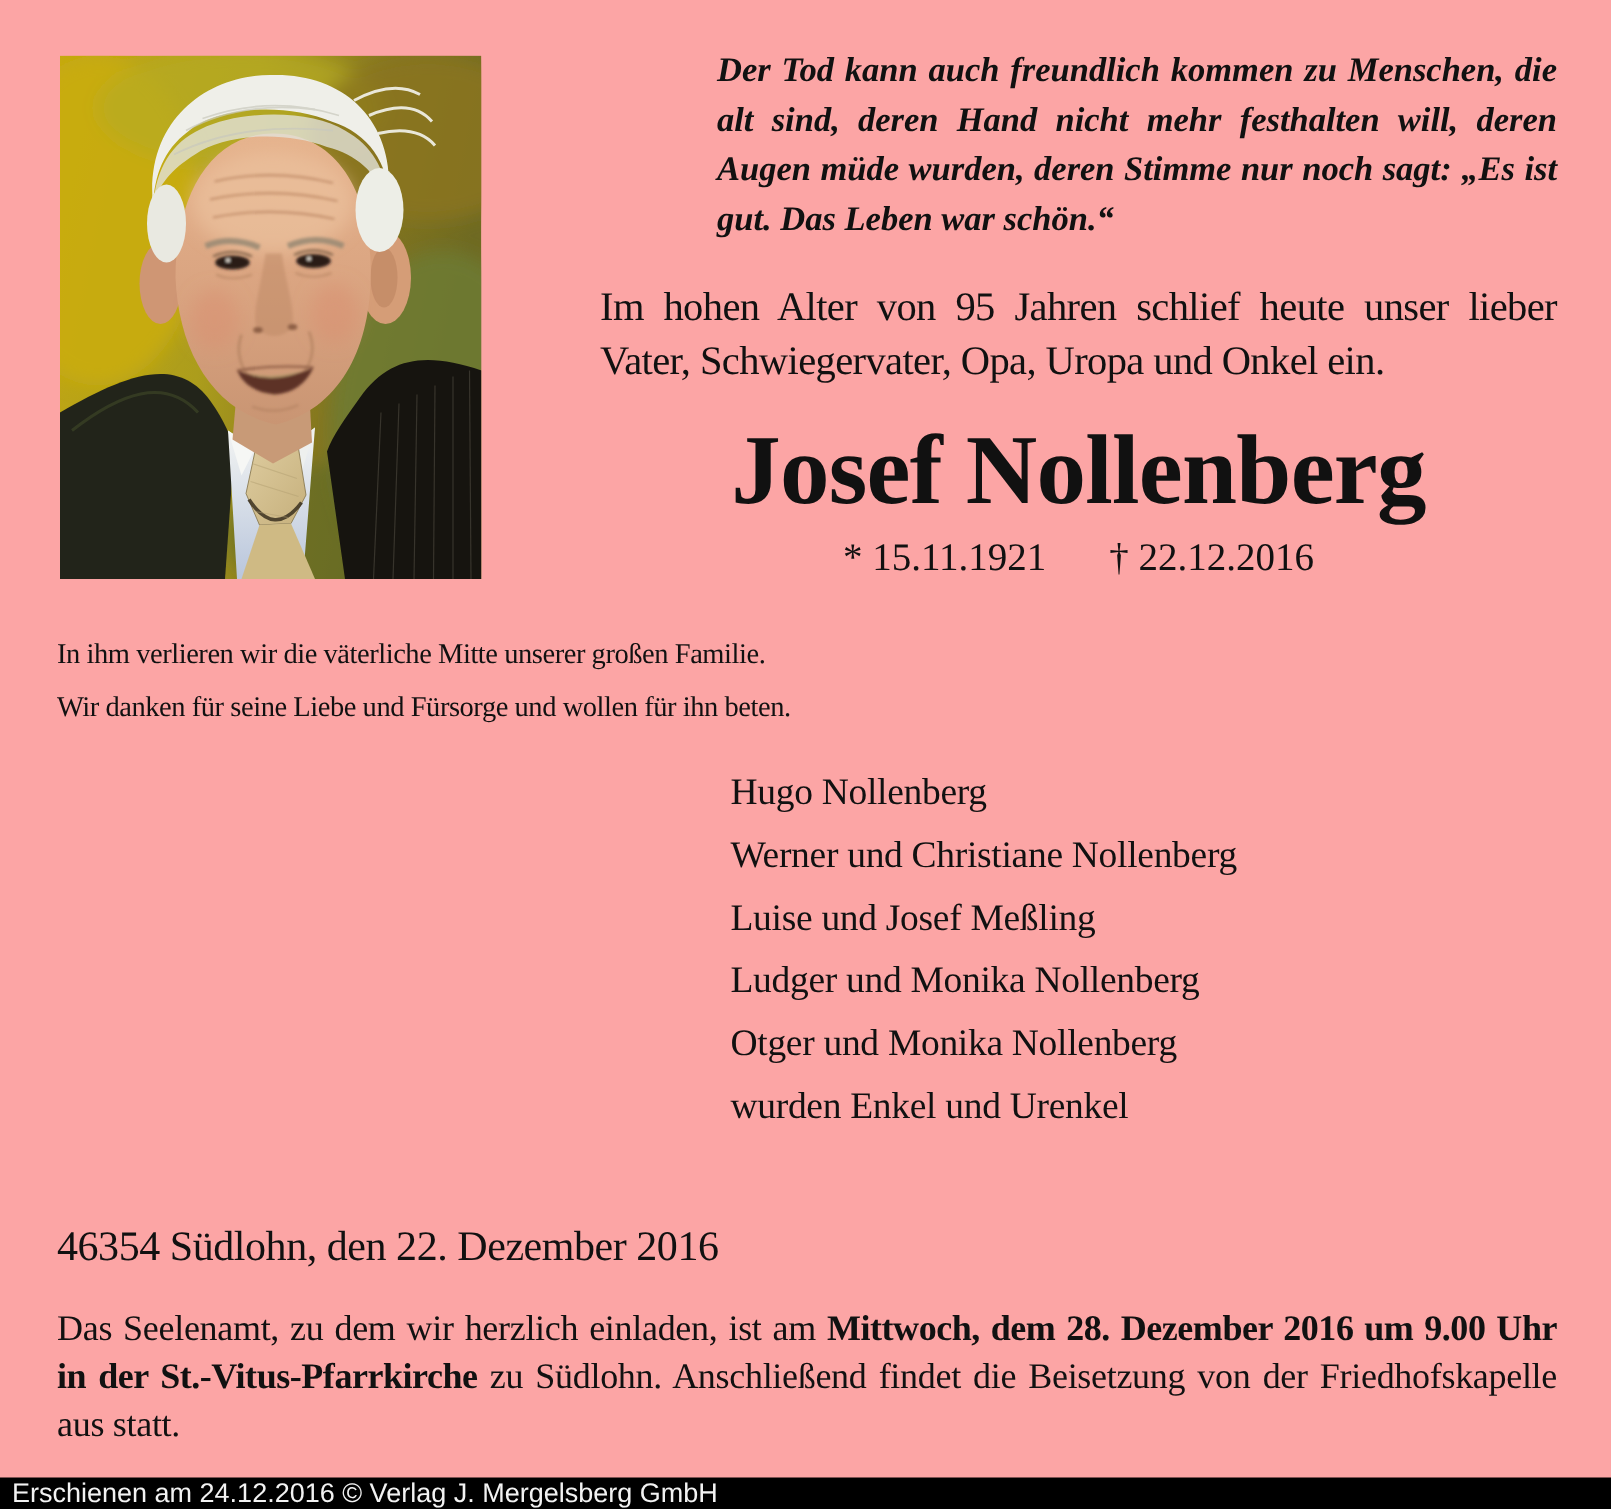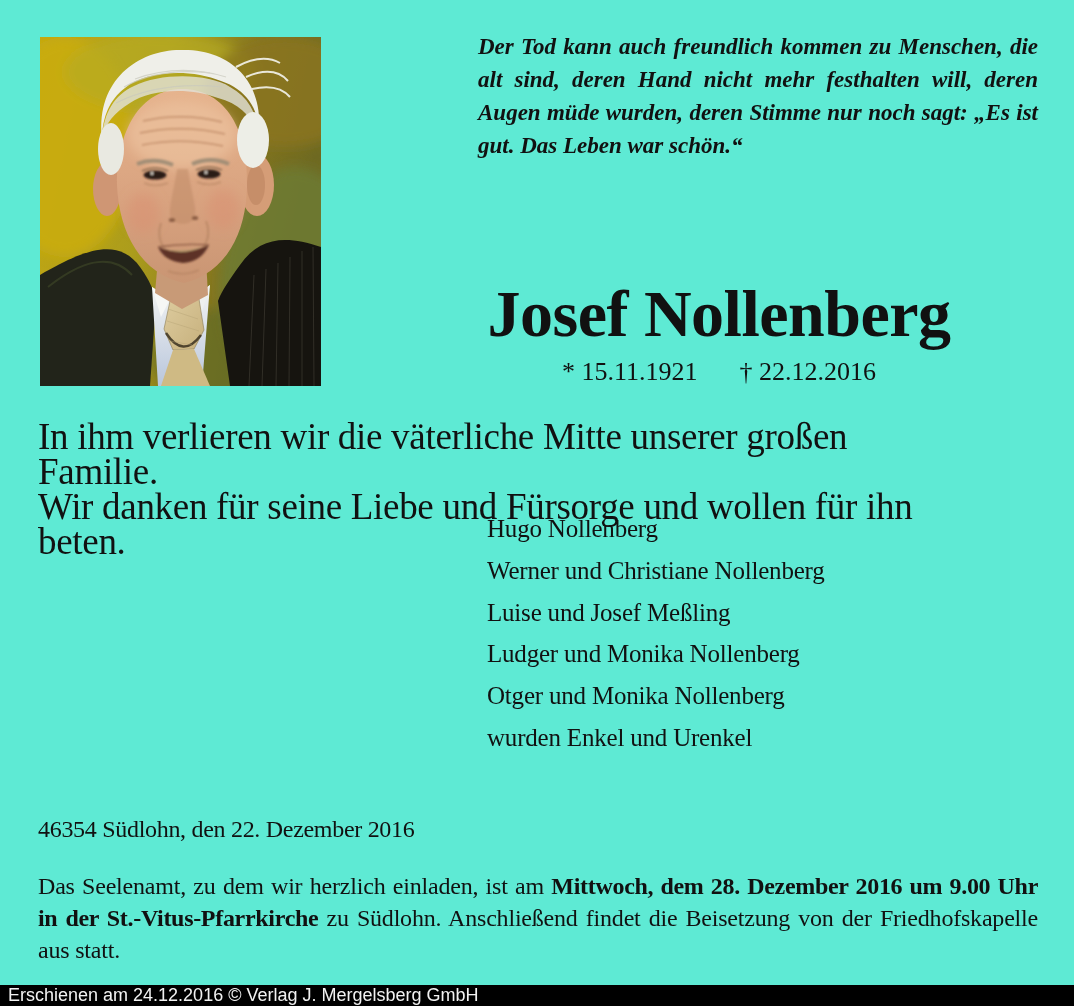--- a/index.html
+++ b/index.html
@@ -1,20 +1,20 @@
 <!DOCTYPE html>
 <html><head>
 <meta charset="utf-8">
 <style>
   html,body{margin:0;padding:0;background:#ffffff;}
   .page{
     position:relative;
     width:1074px;
     height:1006px;
-    background:#5eead4;
+    background:#fca5a5;
     overflow:hidden;
     font-family:"Liberation Serif", serif;
     color:#111111;
   }
   .photo{
     position:absolute;
     left:40px; top:37px;
     width:281px; height:349px;
     overflow:hidden;
   }
@@ -54,35 +54,35 @@
     left:400px; top:357px;
     width:638px;
     text-align:center;
     font-size:26px;
   }
   .dates .birth{margin-right:42px;font-family:Liberation Serif, serif;}
   .tribute{
     position:absolute;
     left:38px; top:419px;
     width:900px;
-    font-size:37px;
+    font-size:19px;
     line-height:35px;
     letter-spacing:-0.3px;
   }
   .mourners{
     position:absolute;
     left:487px; top:508px;
     font-size:25px;
     line-height:41.8px;
     letter-spacing:-0.2px;
   }
   .placedate{
     position:absolute;
     left:38px; top:816px;
-    font-size:24px;
+    font-size:28px;
     letter-spacing:-0.3px;
   }
   .service{
     position:absolute;
     left:38px; top:870px;
     width:1000px;
     margin:0;
     font-size:24px;
     line-height:32px;
     letter-spacing:-0.2px;
@@ -232,20 +232,21 @@
       <g stroke="#c9c9bd" stroke-width="1.2" fill="none" opacity="0.7">
         <path d="M84,50 Q120,30 170,36"></path>
         <path d="M76,66 Q120,44 182,50"></path>
         <path d="M95,42 Q140,26 186,40"></path>
       </g>
     </svg>
   </div>
 
   <div class="quote">Der Tod kann auch freundlich kommen zu Menschen, die alt sind, deren Hand nicht mehr festhalten will, deren Augen müde wurden, deren Stimme nur noch sagt: „Es ist gut. Das Leben war schön.“</div>
 
+  <div class="intro">Im hohen Alter von 95 Jahren schlief heute unser lieber Vater, Schwiegervater, Opa, Uropa und Onkel ein.</div>
 
   <div class="name">Josef Nollenberg</div>
 
   <div class="dates">
     <span class="birth">* 15.11.1921</span><span class="death">† 22.12.2016</span>
   </div>
 
   <div class="tribute">
     <div>In ihm verlieren wir die väterliche Mitte unserer großen Familie.</div>
     <div>Wir danken für seine Liebe und Fürsorge und wollen für ihn beten.</div>

